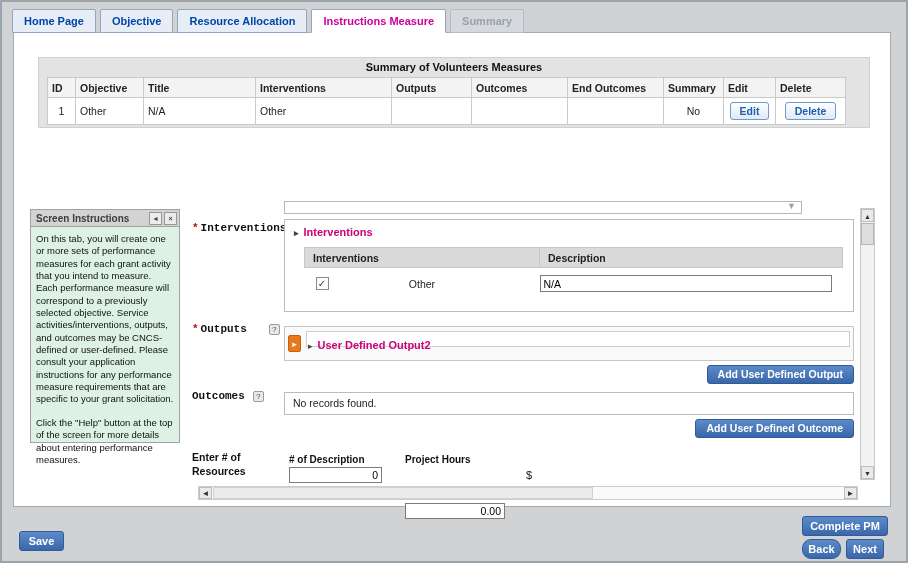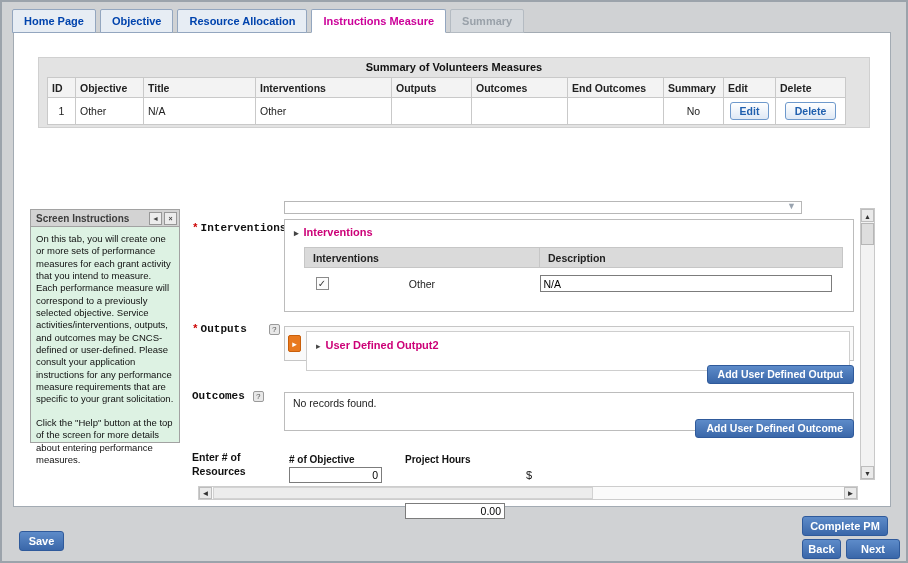--- a/index.html
+++ b/index.html
@@ -47,51 +47,51 @@
   .tri { color:#444; font-size:9px; margin-right:5px; }
   .itable { position:absolute; left:19px; top:27px; width:538px; border-collapse:collapse; table-layout:fixed; }
   .itable th { background:#dadada; border:1px solid #c6c6c6; font-size:10.5px; text-align:left; padding:0 8px; height:20px; color:#222; font-weight:bold; }
   .itable td { font-size:10.5px; height:32px; position:relative; color:#222; }
   .checkbox { position:absolute; left:11px; top:9px; width:13px; height:13px; border:1px solid #8a8a8a; background:#fcfcfc; font-size:10px; line-height:12px; text-align:center; color:#3a3a3a; cursor:pointer; }
   .other-name { display:block; text-align:center; }
   .desc-input { width:292px; height:17px; border:1px solid #7c7c7c; font-family:inherit; font-size:10.5px; padding:0 3px; }
 
   .obox { position:absolute; left:94px; top:125px; width:570px; height:35px; border:1px solid #c6c6c6; background:#fafafa; }
   .orange-ico { position:absolute; left:3px; top:8px; width:13px; height:17px; background:#e8791e; border:1px solid #c95f0a; border-radius:2px; color:#fff; font-size:9px; line-height:16px; text-align:center; cursor:pointer; }
-  .obox-inner { position:absolute; left:21px; top:4px; width:544px; height:40px; border:1px solid #cecece; background:#fff; line-height:24px; padding-left:9px; }
+  .obox-inner { position:absolute; left:21px; top:4px; width:544px; height:16px; border:1px solid #cecece; background:#fff; line-height:24px; padding-left:1px; }
   .sec-link { font-size:11px; font-weight:bold; color:#cc0077; cursor:pointer; }
 
   .btn { display:inline-block; background:linear-gradient(#5d8bc9,#3a67a9); border:1px solid #2f5a9b; border-radius:3px; color:#fff; font-weight:bold; font-family:inherit; text-align:center; cursor:pointer; }
   .add-btn { position:absolute; right:28px; height:19px; font-size:10.5px; line-height:17px; padding:0 10px; }
   .add-output { top:164px; }
   .add-outcome { top:218px; }
 
-  .norec { position:absolute; left:94px; top:191px; width:570px; height:39px; border:1px solid #bcbcbc; background:#fff; font-size:10.5px; line-height:21px; padding-left:8px; color:#222; }
+  .norec { position:absolute; left:94px; top:191px; width:570px; height:23px; border:1px solid #bcbcbc; background:#fff; font-size:10.5px; line-height:21px; padding-left:8px; color:#222; }
 
   .res-label { position:absolute; left:2px; top:250px; width:86px; font-size:10.5px; font-weight:bold; color:#111; line-height:1.3; }
   .col-label { position:absolute; font-size:10px; font-weight:bold; color:#111; }
   .num-input { position:absolute; height:16px; border:1px solid #7c7c7c; font-family:inherit; font-size:10.5px; text-align:right; padding:0 3px; background:#fff; }
   .dollar { position:absolute; left:336px; top:268px; font-size:11px; color:#111; }
 
   
   .hscroll { position:absolute; left:8px; top:285px; width:660px; height:14px; background:#fafafa; border:1px solid #cdcdcd; }
   .vscroll { position:absolute; left:670px; top:7px; width:15px; height:272px; background:#f2f2f2; border:1px solid #c9c9c9; }
   .sb-btn { position:absolute; background:#eaeaea; border:1px solid #bdbdbd; color:#333; text-align:center; cursor:pointer; }
   .sb-left { left:0; top:0; width:13px; height:12px; font-size:8px; line-height:12px; }
   .sb-right { right:0; top:0; width:13px; height:12px; font-size:8px; line-height:12px; }
   .sb-up { left:0; top:0; width:13px; height:13px; font-size:7px; line-height:13px; }
   .sb-down { left:0; bottom:0; width:13px; height:13px; font-size:7px; line-height:13px; }
   .hthumb { position:absolute; left:14px; top:0; width:380px; height:12px; background:#ececec; border:1px solid #d2d2d2; cursor:grab; }
   .vthumb { position:absolute; left:0; top:14px; width:13px; height:22px; background:#dedede; border:1px solid #b6b6b6; cursor:grab; }
 
   
   .save-btn { position:absolute; left:17px; top:529px; width:45px; height:20px; font-size:11px; line-height:18px; }
   .complete-btn { position:absolute; left:800px; top:514px; width:86px; height:20px; font-size:11px; line-height:18px; }
-  .back-btn { position:absolute; left:800px; top:537px; width:39px; height:20px; font-size:11px; line-height:18px; }
-  .next-btn { position:absolute; left:844px; top:537px; width:54px; height:20px; font-size:11px; line-height:18px; }
+  .back-btn { position:absolute; left:800px; top:537px; width:39px; height:20px; font-size:11px; line-height:18px;border-radius:9px; }
+  .next-btn { position:absolute; left:844px; top:537px; width:38px; height:20px; font-size:11px; line-height:18px; }
 </style>
 </head>
 <body>
 
 <div class="window">
 
   <div class="tabbar">
     <div class="tab">Home Page</div>
     <div class="tab">Objective</div>
     <div class="tab">Resource Allocation</div>
@@ -217,21 +217,21 @@
       <div class="flabel" style="left:2px; top:189px;">
         <span>Outcomes</span>
         <span class="help ml6">?</span>
       </div>
 
       <div class="norec">No records found.</div>
 
       <button class="btn add-btn add-outcome">Add User Defined Outcome</button>
 
       <div class="res-label">Enter # of Resources</div>
-      <div class="col-label" style="left:99px; top:253px;"># of Objective</div>
+      <div class="col-label" style="left:99px; top:253px;"># of Description</div>
       <div class="col-label" style="left:215px; top:253px;">Project Hours</div>
       <input class="num-input" style="left: 99px; top: 266px; width: 93px;" value="0">
       <input class="num-input" style="left: 215px; top: 266px; width: 100px; margin-top: 36px;" value="0.00">
       <span class="dollar">$</span>
 
       <div class="hscroll">
         <div class="sb-btn sb-left">◄</div>
         <div class="hthumb"></div>
         <div class="sb-btn sb-right">►</div>
       </div>

